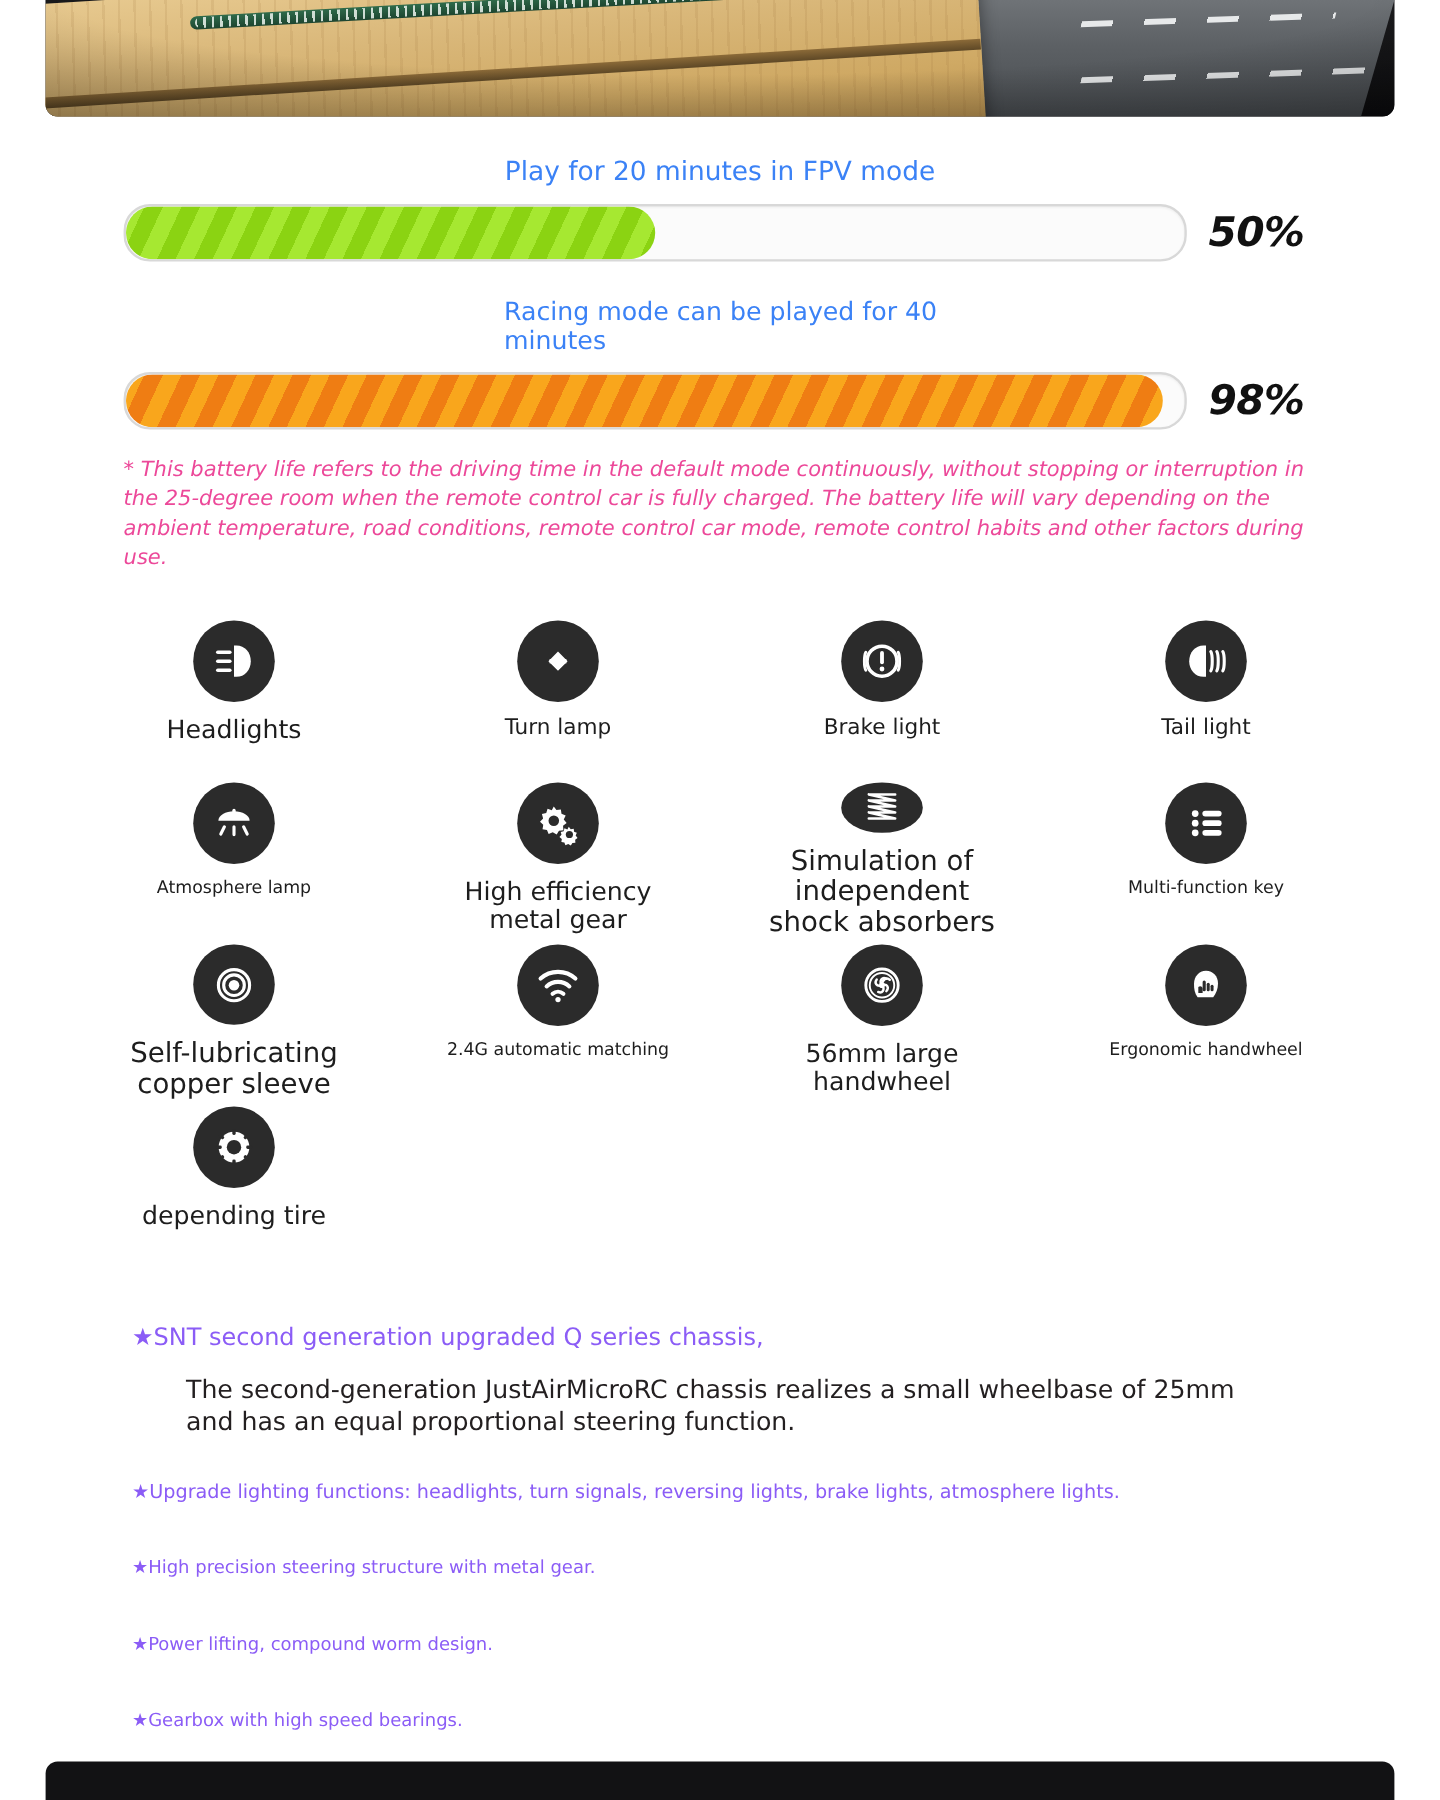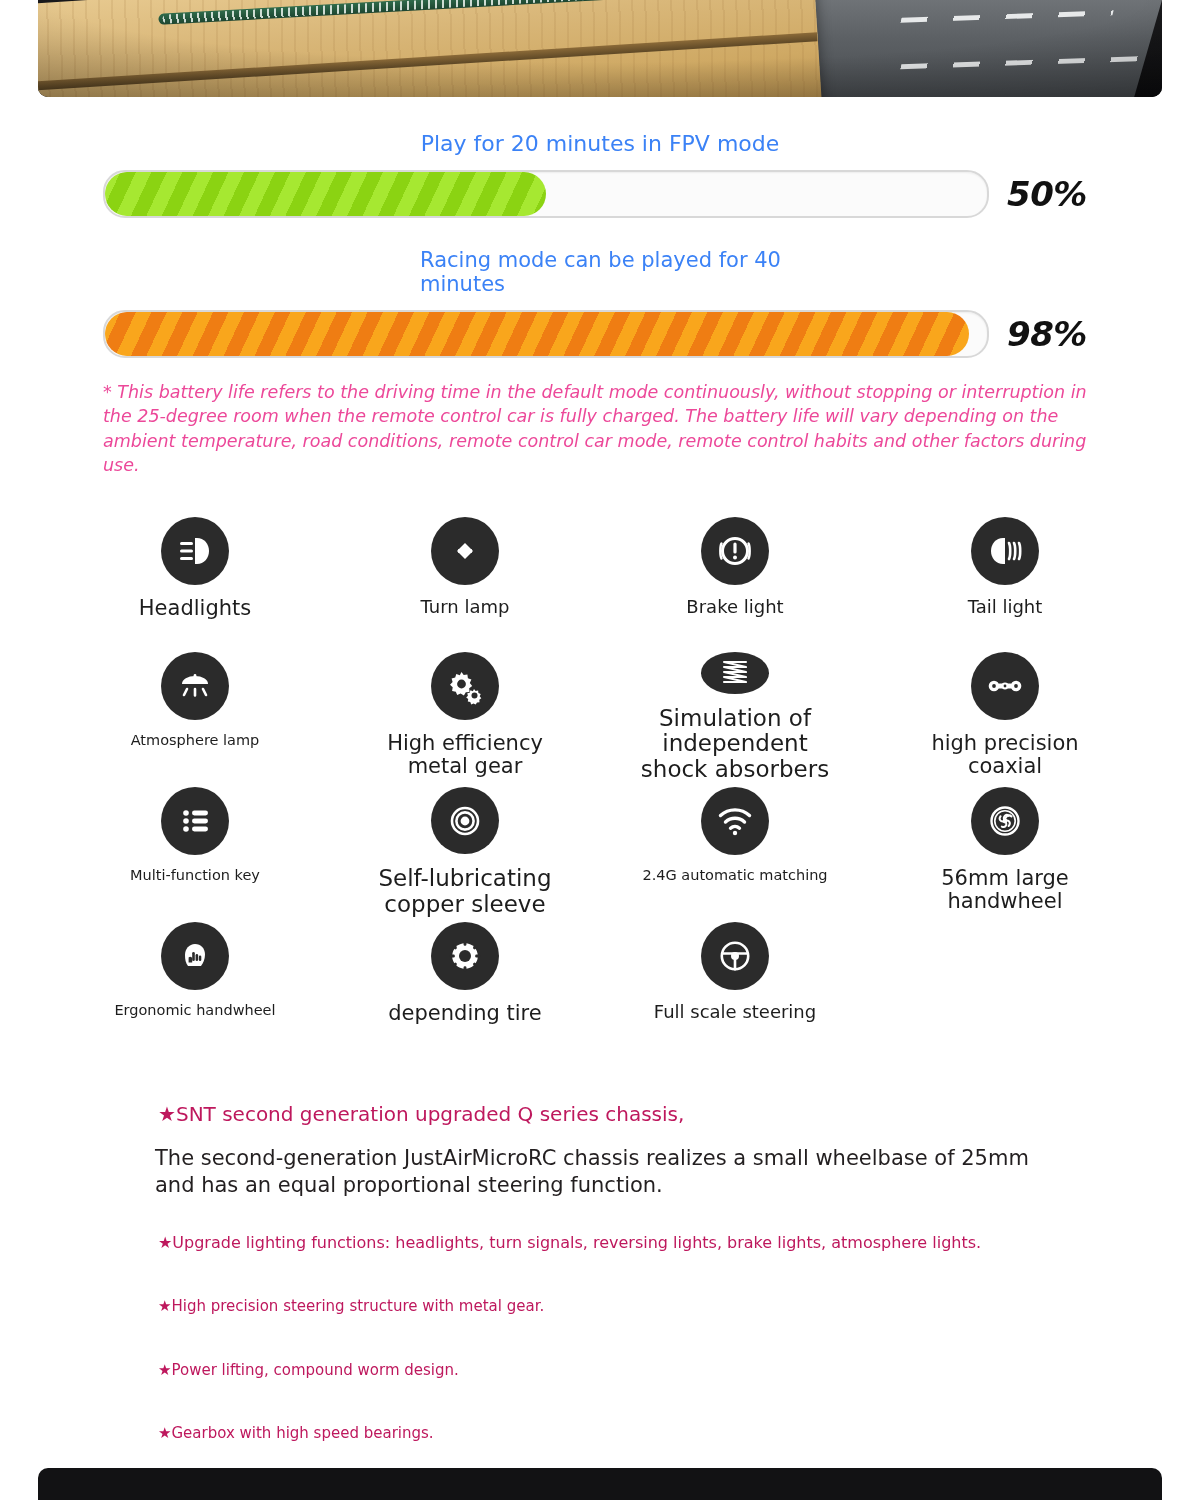--- a/index.html
+++ b/index.html
@@ -209,23 +209,22 @@
   .fs-sm   { font-size: 14.5px; text-align: center; }
   .fs-xl   { font-size: 23px; }
   .row-h   { height: 131px; }
 
   
   .bullets {
     margin: 48px 0 0 0;
     padding: 0 110px;
   }
   .bullet-line {
-    color: #be185d;
+    color: #8b5cf6;
     line-height: 1.3;
-    margin-left: 48px;
   }
   .b1 { font-size: 20px; }
   .b-body {
     font-size: 21px;
     margin: 18px 0 0 45px;
     line-height: 1.28;
     max-width: 900px;
   }
   .b-small { font-size: 16px; margin-bottom: 44px; }
   .b-small2 { font-size: 15px; margin-bottom: 44px; }
@@ -351,34 +350,20 @@
       <div class="feature-icon">
         <svg width="40" height="40" viewBox="0 0 40 40" fill="none">
           <path d="M9 9h22M9 9l22 5M9 14l22 0M9 14l22 5M9 19l22 0M9 19l22 5M9 24l22 0M9 24l22 5M9 29l22 0" stroke="#ffffff" stroke-width="2.1" stroke-linecap="round"></path>
         </svg>
       </div>
       <div class="feature-label fs-xl">Simulation of independent shock absorbers</div>
     </div>
     <div class="feature row-h">
       <div class="feature-icon">
         <svg width="40" height="40" viewBox="0 0 40 40" fill="none">
-          <rect x="12" y="17.4" width="16" height="5.2" rx="2.6" fill="#ffffff"></rect>
-          <circle cx="9" cy="20" r="5.3" fill="#ffffff"></circle>
-          <circle cx="31" cy="20" r="5.3" fill="#ffffff"></circle>
-          <circle cx="9" cy="20" r="1.9" fill="#2b2b2b"></circle>
-          <circle cx="31" cy="20" r="1.9" fill="#2b2b2b"></circle>
-          <circle cx="20" cy="20" r="3.4" fill="#ffffff"></circle>
-          <circle cx="20" cy="20" r="1.4" fill="#2b2b2b"></circle>
-        </svg>
-      </div>
-      <div class="feature-label fs-lg">high precision coaxial</div>
-    </div>
-    <div class="feature row-h">
-      <div class="feature-icon">
-        <svg width="40" height="40" viewBox="0 0 40 40" fill="none">
           <g fill="#ffffff">
             <circle cx="11" cy="12" r="2.8"></circle>
             <rect x="17" y="9.6" width="16" height="4.8" rx="2.4"></rect>
             <circle cx="11" cy="20" r="2.8"></circle>
             <rect x="17" y="17.6" width="16" height="4.8" rx="2.4"></rect>
             <circle cx="11" cy="28" r="2.8"></circle>
             <rect x="17" y="25.6" width="16" height="4.8" rx="2.4"></rect>
           </g>
         </svg>
       </div>
@@ -448,31 +433,20 @@
             <rect x="30.2" y="18.6" width="5" height="2.8" rx="1.2"></rect>
             <rect x="8.2" y="8.6" width="2.8" height="5" rx="1.2" transform="rotate(-45 9.6 11.1)"></rect>
             <rect x="28.9" y="8.6" width="2.8" height="5" rx="1.2" transform="rotate(45 30.3 11.1)"></rect>
             <rect x="8.2" y="26.4" width="2.8" height="5" rx="1.2" transform="rotate(45 9.6 28.9)"></rect>
             <rect x="28.9" y="26.4" width="2.8" height="5" rx="1.2" transform="rotate(-45 30.3 28.9)"></rect>
           </g>
         </svg>
       </div>
       <div class="feature-label fs-lg">depending tire</div>
     </div>
-    <div class="feature row-h">
-      <div class="feature-icon">
-        <svg width="40" height="40" viewBox="0 0 40 40" fill="none">
-          <circle cx="20" cy="20" r="13.2" stroke="#ffffff" stroke-width="2.6"></circle>
-          <circle cx="20" cy="20" r="4" fill="#ffffff"></circle>
-          <path d="M7.6 17.5h24.8" stroke="#ffffff" stroke-width="2.6" stroke-linecap="round"></path>
-          <path d="M20 24v9.2" stroke="#ffffff" stroke-width="2.6" stroke-linecap="round"></path>
-        </svg>
-      </div>
-      <div class="feature-label fs-md">Full scale steering</div>
-    </div>
   </section>
 
 <section class="bullets">
   <div class="bullet-line b1">★SNT second generation upgraded Q series chassis,</div>
   <div class="b-body">The second-generation JustAirMicroRC chassis realizes a small wheelbase of 25mm and has an equal proportional steering function.</div>
   <div style="height:34px"></div>
   <div class="bullet-line b-small">★Upgrade lighting functions: headlights, turn signals, reversing lights, brake lights, atmosphere lights.</div>
   <div class="bullet-line b-small2">★High precision steering structure with metal gear.</div>
   <div class="bullet-line b-small2">★Power lifting, compound worm design.</div>
   <div class="bullet-line b-small2">★Gearbox with high speed bearings.</div>

